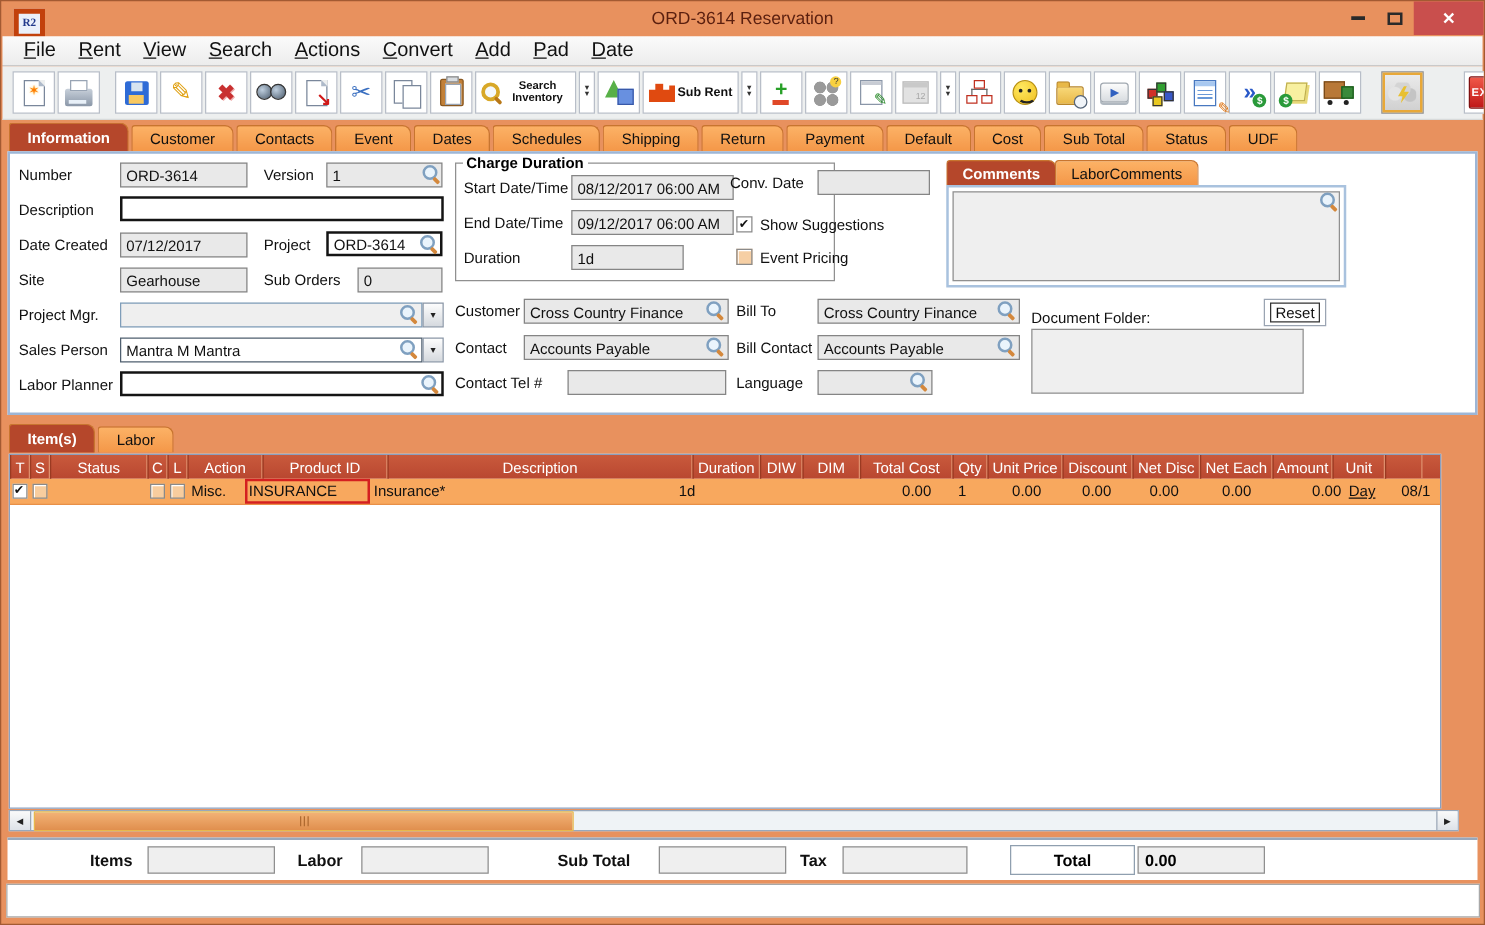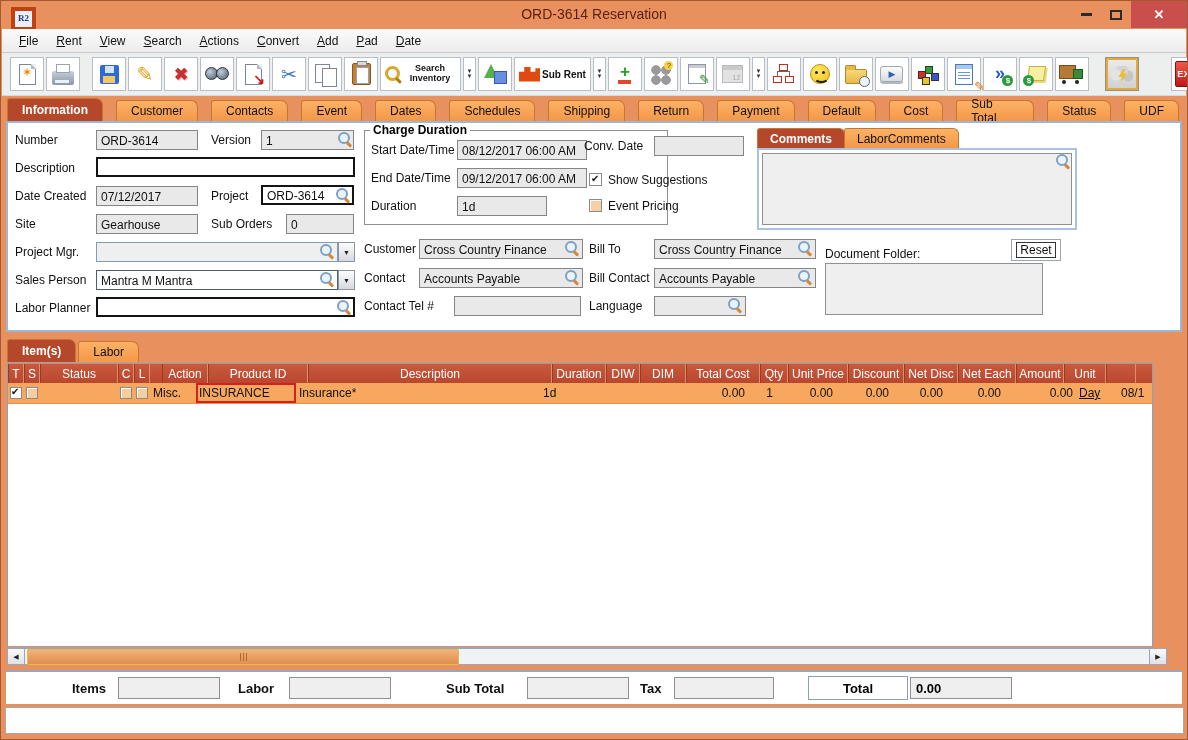--- a/index.html
+++ b/index.html
@@ -9,21 +9,21 @@
   .titlebar{position:absolute;left:0;top:0;right:0;height:28px}
   .appicon{position:absolute;left:10px;top:6px;width:17px;height:16px;background:#EAF0FA;border:4px solid #c2410c;font:bold 9px "Liberation Serif",serif;color:#223A8C;text-align:center;line-height:15px}
   .title{position:absolute;left:0;right:0;top:5px;text-align:center;font-size:14px;color:#5A1F0F}
   .wctl{position:absolute;top:0;right:0;height:28px;display:flex}
   .wbtn{width:30px;height:27px;display:flex;align-items:center;justify-content:center}
   .wbtn .ming{width:11px;height:3px;background:#2A2A2A}
   .wbtn .maxg{width:12px;height:10px;border:2px solid #2A2A2A;box-sizing:border-box}
   .wbtn.close{width:56px;background:#C94F4D;color:#FFF;font-size:13px;font-weight:bold}
   
   .menubar{position:absolute;top:28px;left:1px;right:1px;height:23px;background:linear-gradient(#FBFBFB,#ECECEC);border-bottom:1px solid #C9C9C9;display:flex;align-items:center;padding-left:8px}
-  .mitem{display:inline-block;padding:3px 9px;font-size:12px;color:#111}
+  .mitem{display:inline-block;padding:3px 9px;font-size:16px;color:#111}
   .mitem.ufirst::first-letter{text-decoration:underline}
   
   .toolbar{position:absolute;top:52px;left:1px;right:1px;height:42px;background:#EDEFEF;display:flex;align-items:center;padding-left:8px;border-bottom:1px solid #D8DADA}
   .tbtn{width:34px;height:34px;background:#FFF;border:1px solid #B8BEC8;margin-right:2px;display:flex;align-items:center;justify-content:center;position:relative;flex:none;box-sizing:border-box}
   .tbtn.wide{width:auto;padding:0 4px}
   .tbtn.gapL{margin-left:10px}
   .ddstrip{width:13px;height:34px;background:#FFF;border:1px solid #B8BEC8;margin:0 2px 0 0;display:flex;flex-direction:column;align-items:center;justify-content:center;line-height:5px;font-size:6px;color:#333;flex:none;box-sizing:border-box}
   .tbtn.pressed{background:linear-gradient(#ECECEC,#CFCFCF);border:1px solid #909090;outline:2px solid #E8A838;outline-offset:-3px;margin-left:14px}
   .ic-page{width:15px;height:19px;background:#FFF;border:1px solid #7A879B;position:relative}
   .ic-page::before{content:"";position:absolute;top:-1px;right:-1px;border-top:5px solid #EDEFEF;border-left:5px solid #AEBACA}
@@ -93,21 +93,21 @@
   .ic-dnotes::before{content:"";position:absolute;left:3px;top:1px;width:15px;height:13px;background:#F8F0A0;border:1px solid #C0B050;transform:skewX(-8deg);box-shadow:2px 2px 0 #E8D878}
   .ic-truck{position:relative;width:25px;height:18px}
   .ic-truck::before{content:"";position:absolute;left:0;top:0;width:15px;height:12px;background:#B87838;border:1px solid #7A4A18}
   .ic-truck::after{content:"";position:absolute;right:1px;bottom:4px;width:8px;height:8px;background:#3A8A3A;border:1px solid #1A5A1A}
   .ic-truck .wh{position:absolute;bottom:-1px;left:3px;width:4px;height:4px;border-radius:50%;background:#222;box-shadow:13px 0 0 #222}
   .ic-cloud{position:relative;width:23px;height:17px;background:radial-gradient(circle at 6px 9px,#E4E4E4 5px,transparent 6px),radial-gradient(circle at 12px 5px,#D4D4D4 6px,transparent 7px),radial-gradient(circle at 18px 10px,#C4C4C4 5px,transparent 6px)}
   .ic-cloud::after{content:"";position:absolute;left:8px;top:3px;width:9px;height:14px;background:#E8C030;clip-path:polygon(55% 0,0 60%,40% 60%,25% 100%,100% 35%,55% 35%,80% 0)}
   .ic-exit{background:linear-gradient(#F05848,#C01818);border:1px solid #801010;color:#FFF;font:bold 9px "Liberation Sans",sans-serif;width:26px;height:26px;display:flex;align-items:center;justify-content:center;border-radius:2px;letter-spacing:.3px;box-sizing:border-box;margin-left:30px}
   .tbtn.exitwrap{margin-left:30px}
   
-  .tabs{position:absolute;left:6px;top:97px;right:8px;height:23px;display:flex;align-items:flex-end;gap:13px}
+  .tabs{position:absolute;left:6px;top:97px;right:8px;height:23px;display:flex;align-items:flex-end;gap:2px}
   .tab{height:21px;padding:0 14px;background:linear-gradient(#FCB266,#F49748);border:1px solid #C8752F;border-bottom:none;border-radius:3px 7px 0 0;font-size:12px;color:#101010;display:flex;align-items:center;box-sizing:border-box}
   .tab.active{background:#B5472B;color:#FFF;font-weight:bold;height:23px}
   
   .info-panel{position:absolute;left:5px;top:120px;width:1176px;height:211px;background:#FFF;border:2px solid #9DB6D6;box-sizing:border-box}
   .fld{position:absolute;height:20px;box-sizing:border-box;background:#E9E9E9;border:1px solid #858585;font-size:12px;color:#101010;padding:3px 4px 0;white-space:nowrap;overflow:hidden}
   .fld.wht{background:#FFF;border:2px solid #141414;padding-top:2px}
   .fld.sal{background:#FFF;border:1px solid #4F5F6F}
   .mg{position:absolute;right:2px;top:50%;margin-top:-8px;width:15px;height:15px}
   .mg::before{content:"";position:absolute;left:0;top:0;width:8px;height:8px;border:2px solid #7FA0C0;border-radius:50%;background:#EAF4FC}
   .mg::after{content:"";position:absolute;right:1px;bottom:1px;width:6px;height:3px;background:#D4883C;border-radius:1px;transform:rotate(45deg)}
@@ -425,21 +425,21 @@
       <div class="tab">Labor</div>
     </div>
 
   <div class="grid">
     <div class="g-h">
         <div class="g-hc" style="width: 16px;">T</div>
         <div class="g-hc" style="width: 16px;">S</div>
         <div class="g-hc" style="width: 78px;">Status</div>
         <div class="g-hc" style="width: 16px;">C</div>
         <div class="g-hc" style="width: 16px;">L</div>
-        <div class="g-hc" style="width: 46px; margin-left: 12px;">Action</div>
+        <div class="g-hc" style="width: 60px;">Action</div>
         <div class="g-hc" style="width: 100px;">Product ID</div>
         <div class="g-hc" style="width: 244px;">Description</div>
         <div class="g-hc" style="width: 54px;">Duration</div>
         <div class="g-hc" style="width: 34px;">DIW</div>
         <div class="g-hc" style="width: 46px;">DIM</div>
         <div class="g-hc" style="width: 74px;">Total Cost</div>
         <div class="g-hc" style="width: 28px;">Qty</div>
         <div class="g-hc" style="width: 60px;">Unit Price</div>
         <div class="g-hc" style="width: 56px;">Discount</div>
         <div class="g-hc" style="width: 54px;">Net Disc</div>

